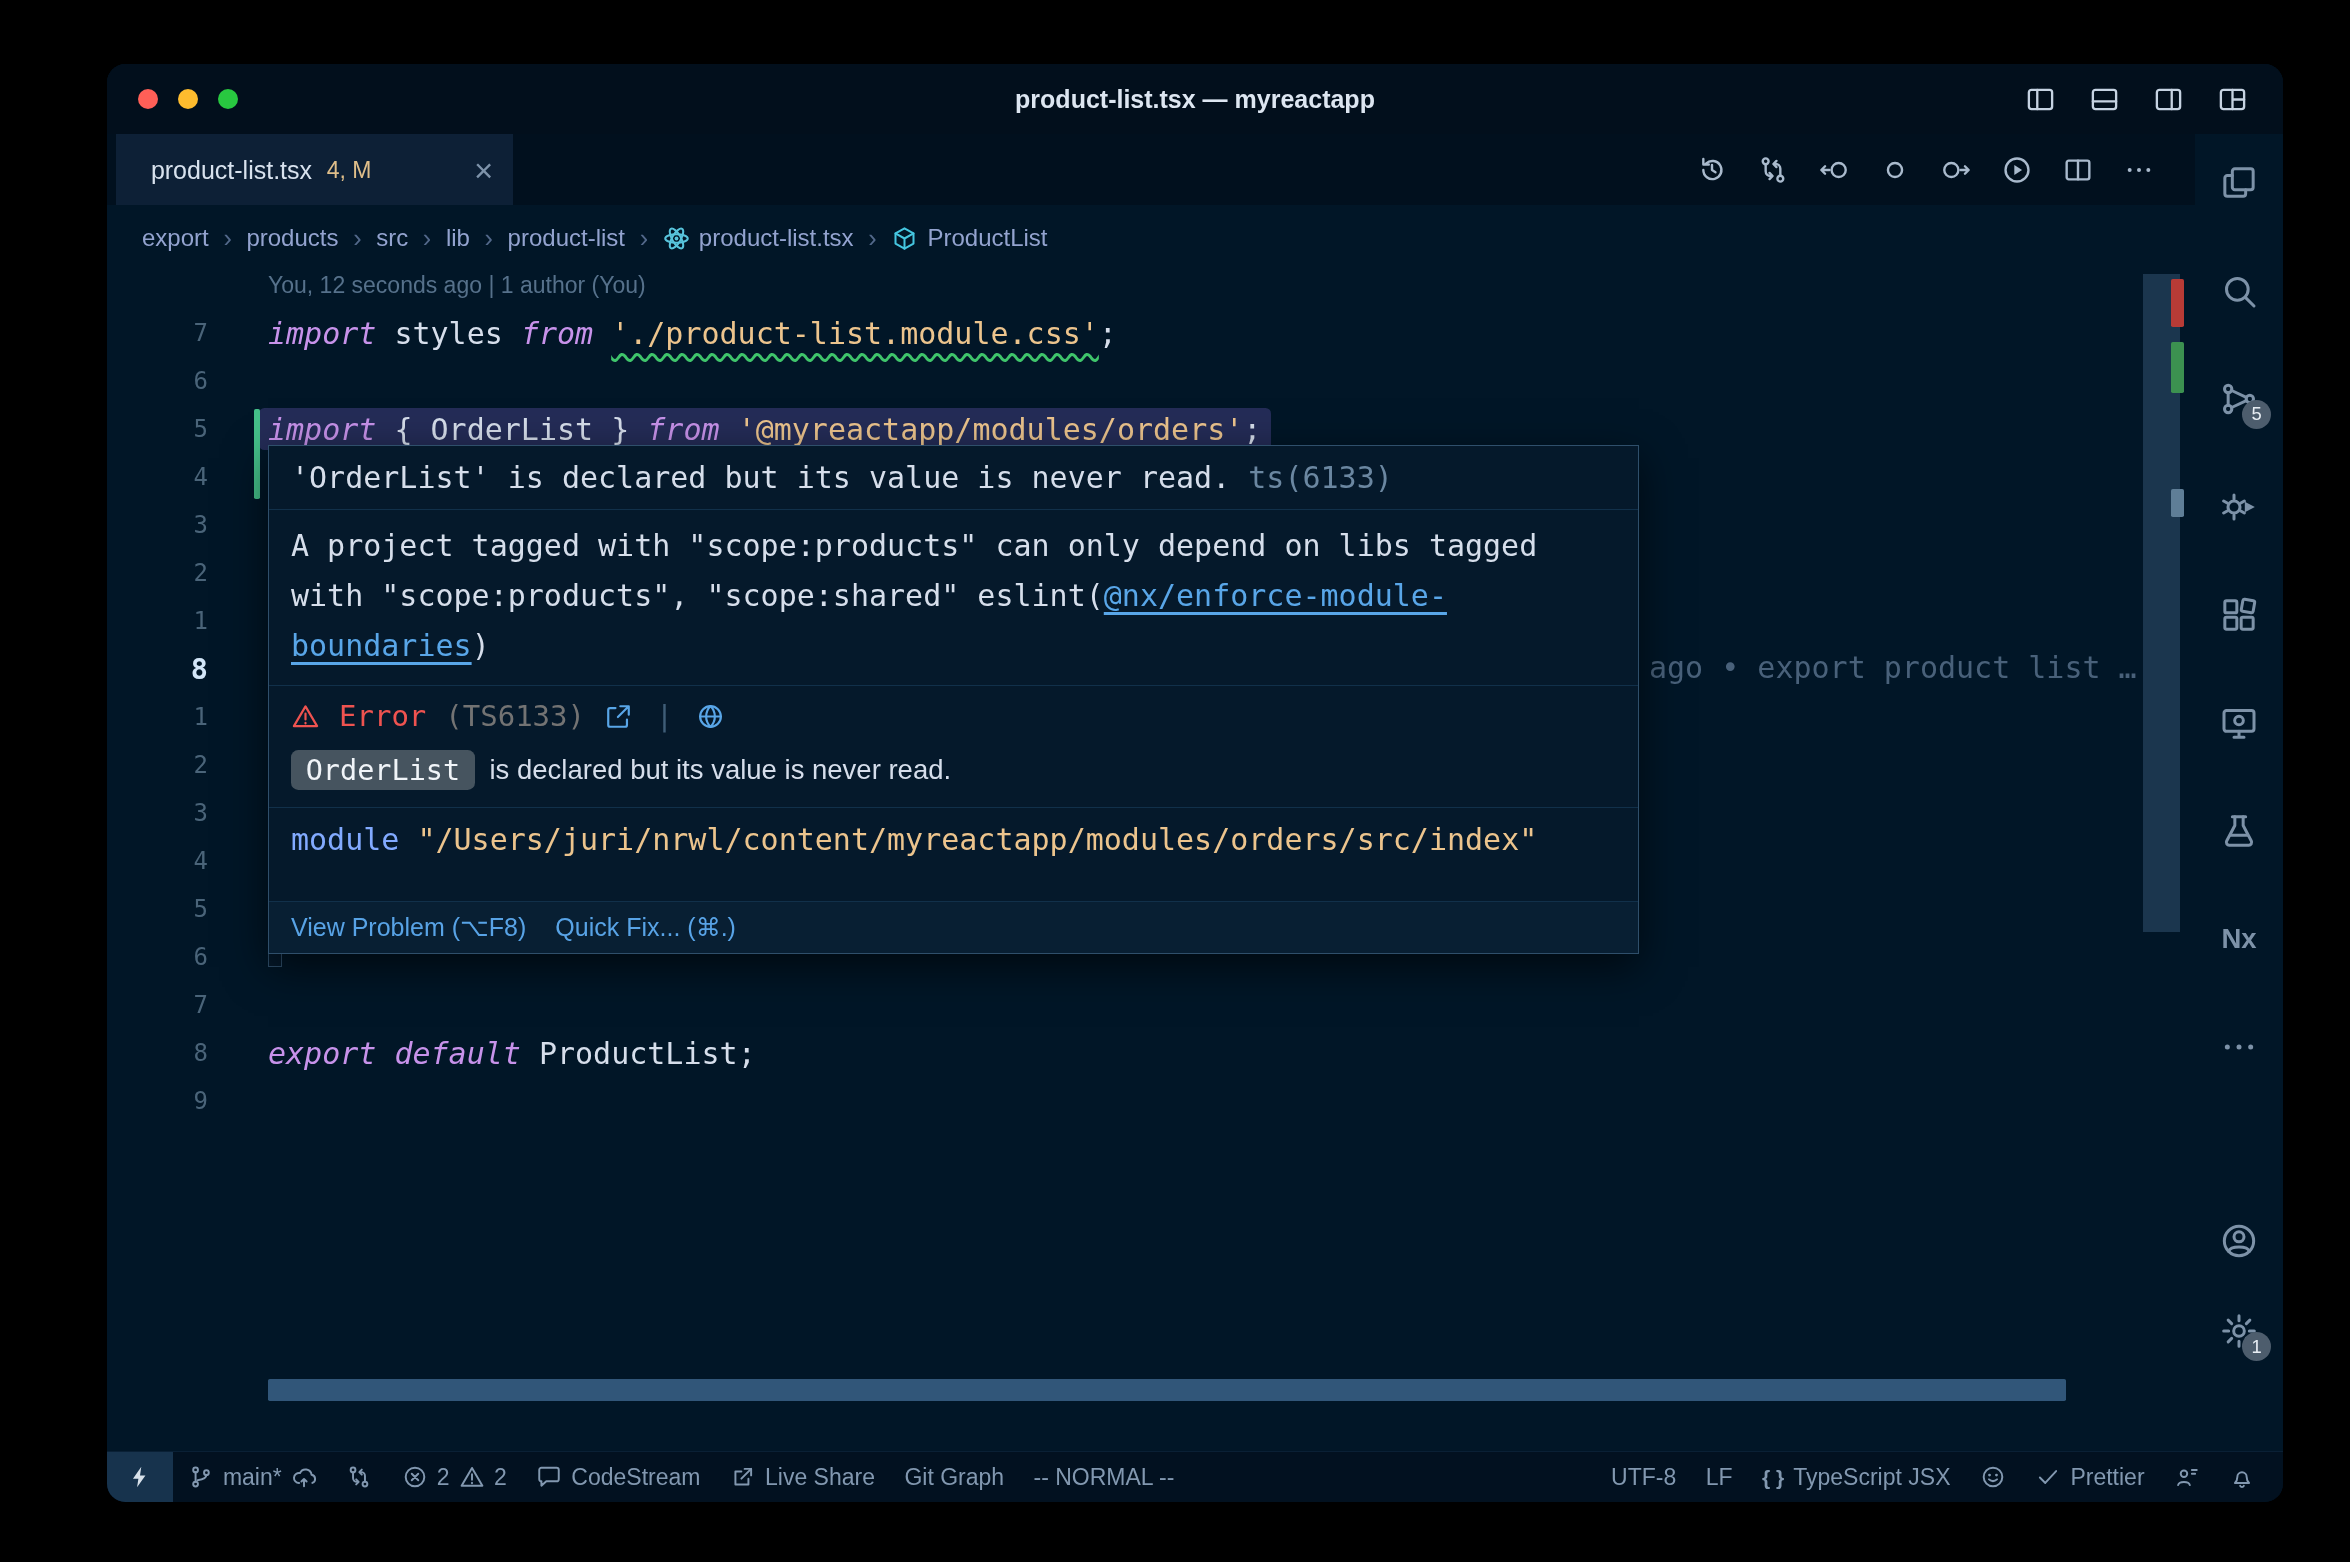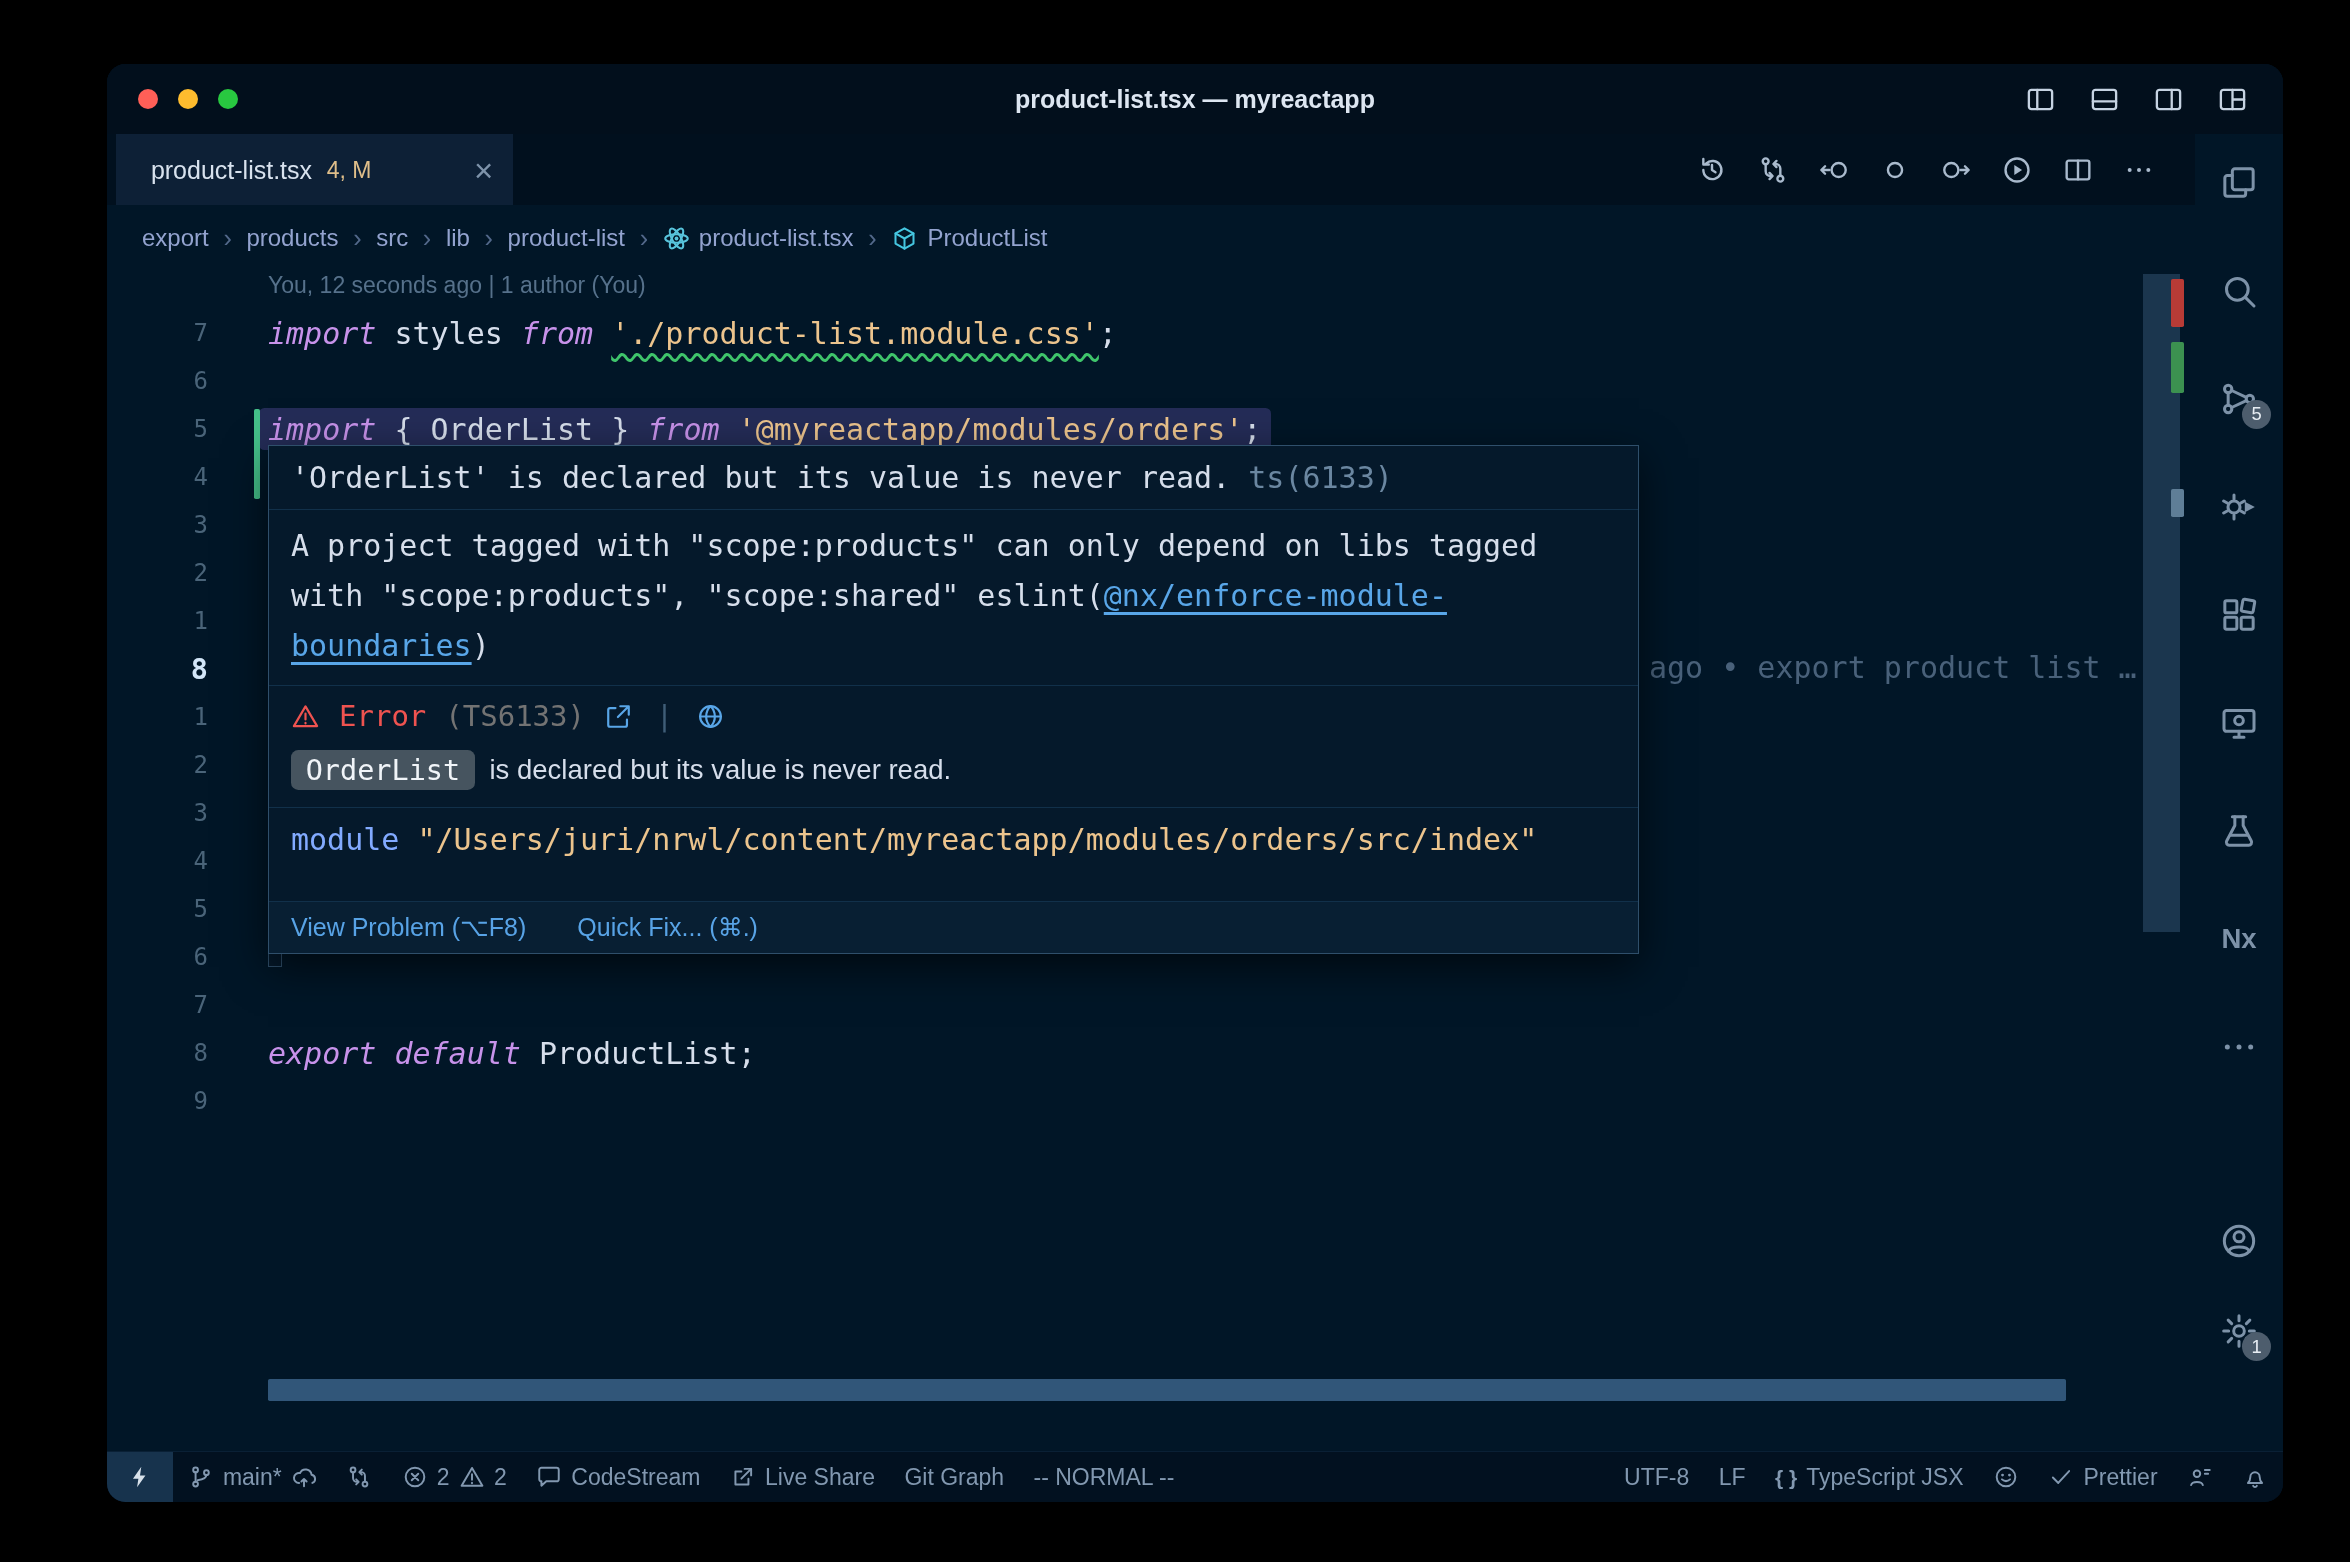--- a/index.html
+++ b/index.html
@@ -78,21 +78,21 @@
   .err { color:#ef5350; } .dim { color:#737373; } .pipe { color:#3f5d77; margin:0 3.7px; }
   .hp-ic { display:inline-flex; } .hp-ic .ic { width:29px; height:29px; }
   .hp-ic.link { color:#59a6e8; }
   .hp-chip-row { padding:3.7px 22px 16.5px; font-size:27.5px; color:#d6deeb; display:flex; align-items:center; gap:14.7px; }
   .chip { background:#46545f; border-radius:7.3px; padding:3.7px 14.7px; color:#f0f4f8;
     font-family:"DejaVu Sans Mono","Liberation Mono",monospace; font-size:28.5px; }
   .hp-module { border-top:1.8px solid #11304a; padding:13.8px 22px;
     font-family:"DejaVu Sans Mono","Liberation Mono",monospace; font-size:30px; }
   .mod-kw { color:#82aaff; } .mod-str { color:#ecc48d; }
   .hp-actions { margin-top:auto; border-top:1.8px solid #11304a; background:#081f33;
-    padding:11px 22px; display:flex; gap:51px; font-size:25px; color:#58a3e6; }
+    padding:11px 22px; display:flex; gap:29px; font-size:25px; color:#58a3e6; }
   .hp-action { cursor:pointer; }
   .resize-sq { position:absolute; left:161px; top:681px; width:13.8px; height:13.8px;
     background:#05192b; border:1.8px solid #2f4f6b; z-index:9; }
 
   
   .vthumb { position:absolute; right:14.7px; top:1.8px; width:37px; height:658px;
     background:rgba(90,130,170,.30); }
   .hthumb { position:absolute; left:161px; top:1107px; width:1798px; height:22px;
     background:rgba(90,140,190,.55); border-radius:1.8px; }
   .ruler-mark { position:absolute; right:11px; width:13px; border-radius:1.8px; }
@@ -107,21 +107,21 @@
   .ab-item .ic { width:40px; height:40px; }
   .badge { position:absolute; right:-11px; bottom:-9.2px; min-width:29px; height:29px; border-radius:14.7px;
     background:#4d5d6d; color:#e8eef4; font-size:18.4px; display:flex; align-items:center; justify-content:center;
     padding:0 3.7px; font-family:"Liberation Sans",sans-serif; }
   .ic-txt { font-weight:700; color:currentColor; font-size:24px; font-family:"Liberation Sans",sans-serif; }
   .nx-txt { font-size:27.5px; }
 
   
   .statusbar { position:absolute; left:0; right:0; bottom:0; height:51px; background:#021120;
     border-top:0.9px solid #0a2035; display:flex; align-items:center; font-size:23px; color:#8298b0;
-    }
+    padding-right:13px; }
   .sb-group { display:flex; align-items:center; height:100%; }
   .sb-right { margin-left:auto; }
   .sb-item { display:flex; align-items:center; gap:9.2px; padding:0 14.7px; height:100%; cursor:pointer; }
   .sb-item.tile { background:#17334d; padding:0 20px; color:#d8e1ea; }
   .sb-item .ic { width:26px; height:26px; }
   .sb-item .ic-txt { font-size:21px; font-weight:700; }
   .ic { display:block; }
 </style>
 </head>
 <body>

